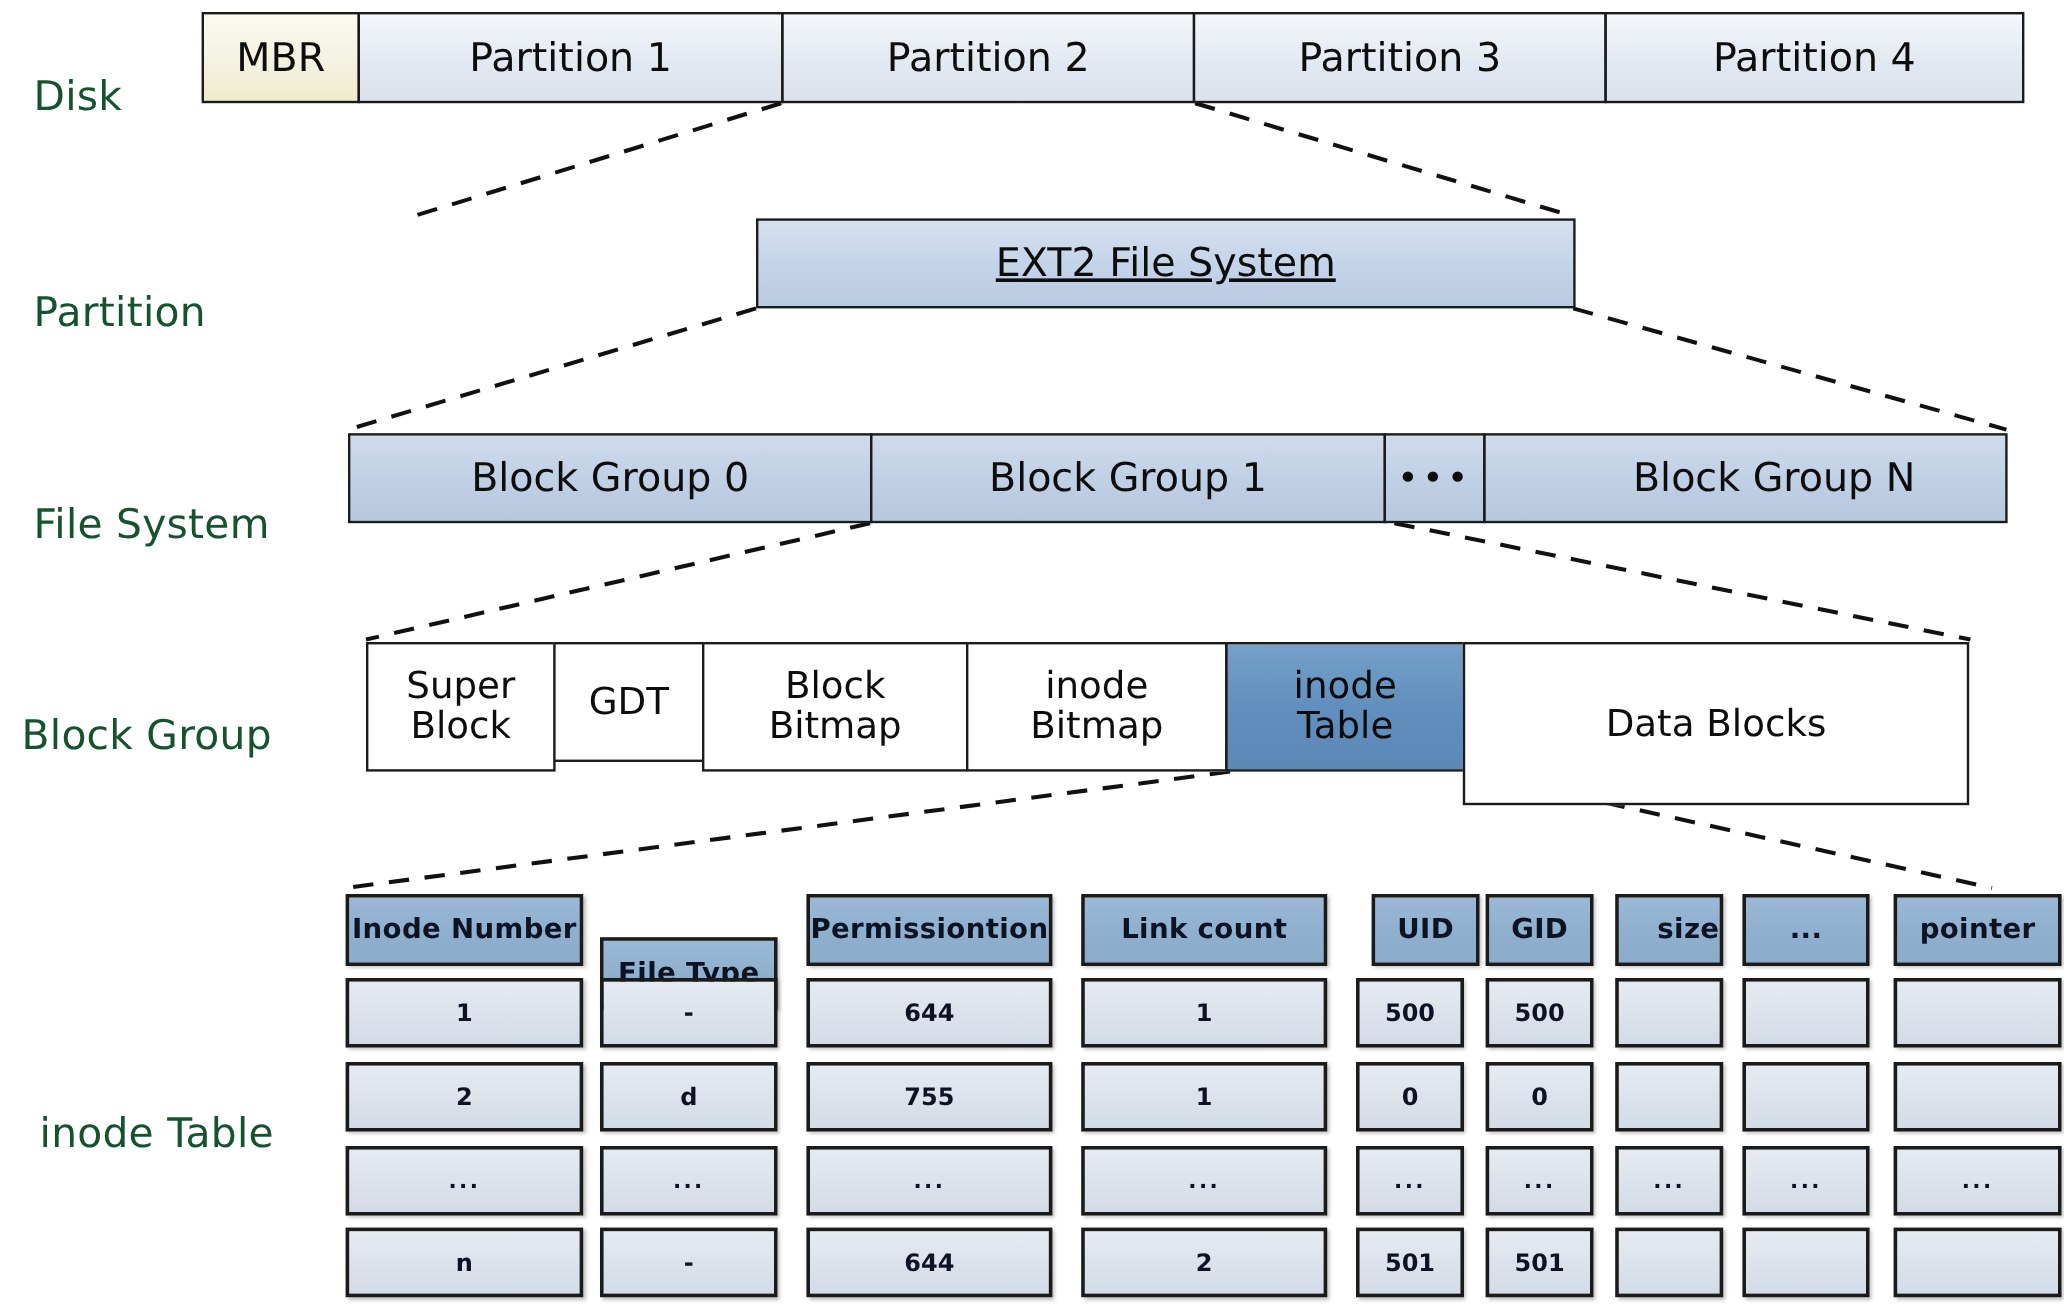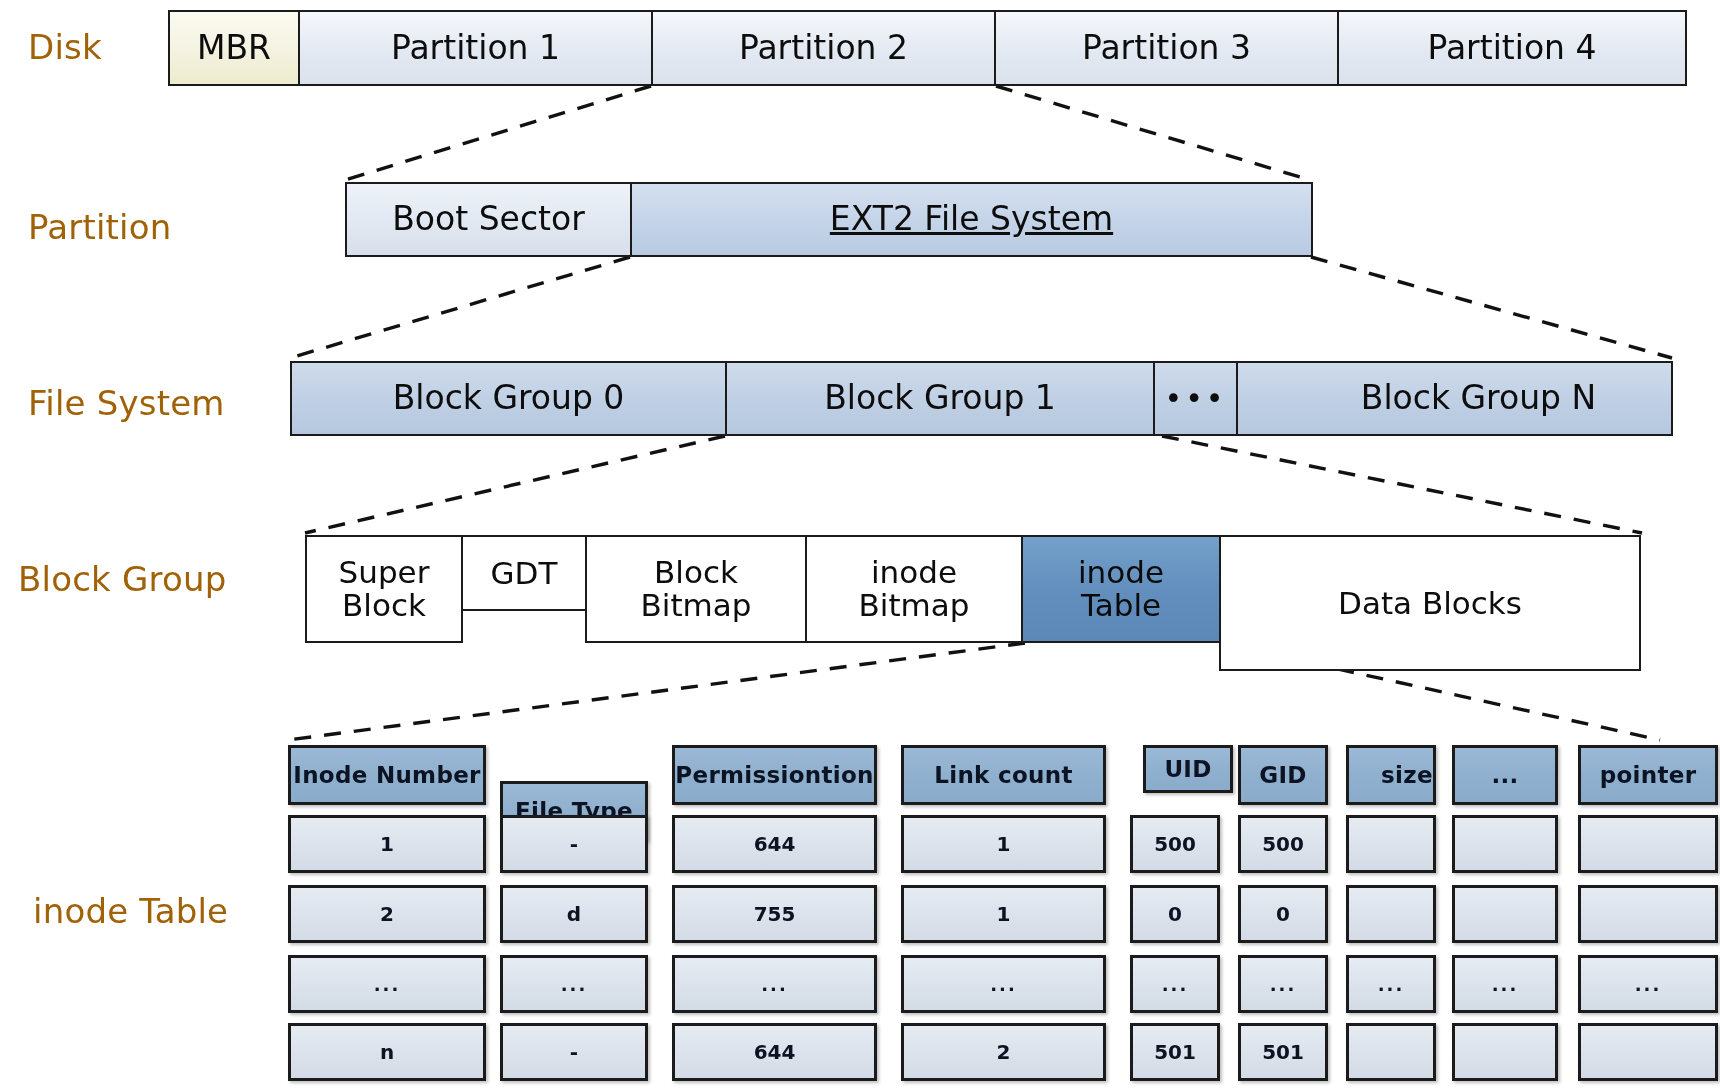--- a/index.html
+++ b/index.html
@@ -21,23 +21,24 @@
     width: 1720px;
     height: 1089px;
   }
 
   
   .row-label {
     position: absolute;
     font-family: "DejaVu Sans", sans-serif;
     font-size: 34px;
     font-weight: 400;
-    color: #a16207;
+    color: #14532d;
     white-space: nowrap;
     letter-spacing: 0.2px;
+    margin-top: 34px;
   }
 
   
   .box {
     position: absolute;
     box-sizing: border-box;
     border: 2px solid #1b1b1b;
     display: flex;
     align-items: center;
     justify-content: center;
@@ -146,35 +147,34 @@
   <div class="row-label" style="left:28px; top:383px;">File System</div>
   <div class="row-label" style="left:18px; top:559px;">Block Group</div>
   <div class="row-label" style="left:33px; top:891px;">inode Table</div>
 
   <div class="box disk-box disk-mbr" style="left:168px; top:10px; width:132px; height:76px;">MBR</div>
   <div class="box disk-box" style="left:298px; top:10px; width:355px; height:76px;">Partition 1</div>
   <div class="box disk-box" style="left:651px; top:10px; width:345px; height:76px;">Partition 2</div>
   <div class="box disk-box" style="left:994px; top:10px; width:345px; height:76px;">Partition 3</div>
   <div class="box disk-box" style="left:1337px; top:10px; width:350px; height:76px;">Partition 4</div>
 
-  <div class="box part-box boot-sector" style="left:345px; top:182px; width:287px; height:75px;">Boot Sector</div>
   <div class="box part-box ext2" style="left:630px; top:182px; width:683px; height:75px;text-decoration:underline;">EXT2 File System</div>
 
   <div class="box fs-box" style="left:290px; top:361px; width:437px; height:75px;">Block Group 0</div>
   <div class="box fs-box" style="left:725px; top:361px; width:430px; height:75px;">Block Group 1</div>
   <div class="box fs-box fs-ellipsis" style="left:1153px; top:361px; width:85px; height:75px;">•••</div>
   <div class="box fs-box" style="left:1236px; top:361px; width:437px; height:75px;padding-left:48px;">Block Group N</div>
 
   <div class="box bg-box" style="left:305px; top:535px; width:158px; height:108px;">
     <div>
       <span class="two-line">Super</span>
       <span class="two-line">Block</span>
     </div>
   </div>
-  <div class="box bg-box" style="left:461px; top:535px; width:126px; height:76px;">GDT</div>
+  <div class="box bg-box" style="left:461px; top:535px; width:126px; height:100px;">GDT</div>
   <div class="box bg-box" style="left:585px; top:535px; width:222px; height:108px;">
     <div>
       <span class="two-line">Block</span>
       <span class="two-line">Bitmap</span>
     </div>
   </div>
   <div class="box bg-box" style="left:805px; top:535px; width:218px; height:108px;">
     <div>
       <span class="two-line">inode</span>
       <span class="two-line">Bitmap</span>
@@ -186,21 +186,21 @@
       <span class="two-line">Table</span>
     </div>
   </div>
   <div class="box bg-box" style="left:1219px; top:535px; width:422px; height:136px;">Data Blocks</div>
 
   <div id="inode-table">
       <div class="cell head" style="left: 288px; top: 745px; width: 198px; height: 60px;">Inode Number</div>
       <div class="cell head" style="left: 500px; top: 745px; width: 148px; height: 60px; margin-top: 36px;">File Type</div>
       <div class="cell head" style="left: 672px; top: 745px; width: 205px; height: 60px;">Permissiontion</div>
       <div class="cell head" style="left: 901px; top: 745px; width: 205px; height: 60px;">Link count</div>
-      <div class="cell head" style="left: 1143px; top: 745px; width: 90px; height: 48px;">UID</div>
+      <div class="cell head" style="left: 1143px; top: 745px; width: 90px; height: 60px;">UID</div>
       <div class="cell head" style="left: 1238px; top: 745px; width: 90px; height: 60px;">GID</div>
       <div class="cell head" style="left: 1346px; top: 745px; width: 90px; height: 60px; padding-left: 32px;">size</div>
       <div class="cell head" style="left: 1452px; top: 745px; width: 106px; height: 60px;">...</div>
       <div class="cell head" style="left: 1578px; top: 745px; width: 140px; height: 60px;">pointer</div>
       <div class="cell data" style="left: 288px; top: 815px; width: 198px; height: 58px;">1</div>
       <div class="cell data" style="left: 500px; top: 815px; width: 148px; height: 58px;">-</div>
       <div class="cell data" style="left: 672px; top: 815px; width: 205px; height: 58px;">644</div>
       <div class="cell data" style="left: 901px; top: 815px; width: 205px; height: 58px;">1</div>
       <div class="cell data" style="left: 1130px; top: 815px; width: 90px; height: 58px;">500</div>
       <div class="cell data" style="left: 1238px; top: 815px; width: 90px; height: 58px;">500</div>

